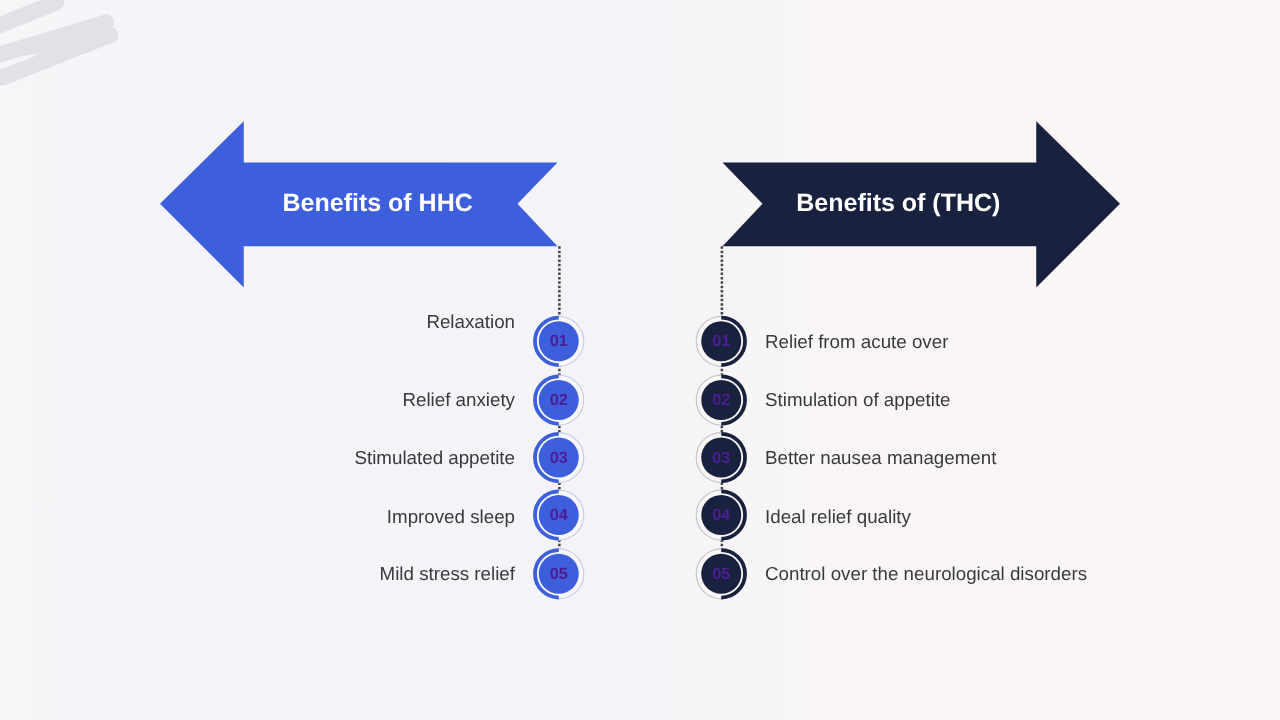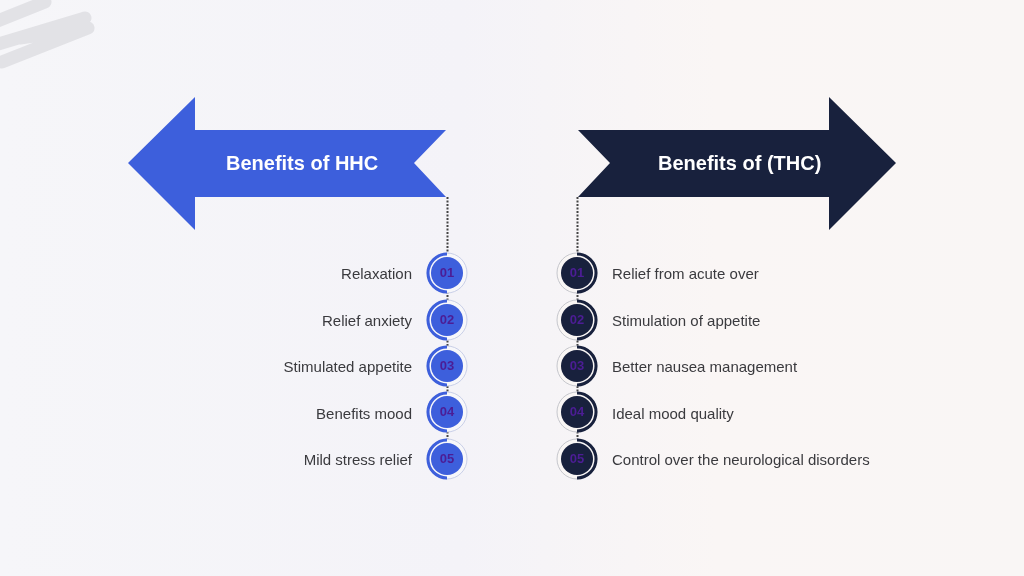--- a/index.html
+++ b/index.html
@@ -8,21 +8,21 @@
       background: linear-gradient(90deg, #f6f6f9 0%, #f4f3f8 45%, #faf6f5 70%, #f9f6f5 100%);
       font-family: "Liberation Sans", "DejaVu Sans", sans-serif;
     }
     .scribble { position: absolute; left: 0; top: 0; }
     .diagram { position: absolute; left: 0; top: 0; width: 1024px; height: 576px; }
     .arrow-title {
       position: absolute; color: #ffffff; font-weight: bold; font-size: 20px;
       top: 150px; height: 26px; line-height: 26px; white-space: nowrap;
     }
     .title-left { left: 226px; }
-    .title-right { left: 637px; margin-left: 21px; }
+    .title-right { left: 637px; }
     .item-label {
       position: absolute; font-size: 15px; color: #3a3a3e; line-height: 20px; white-space: nowrap;
     }
     .left-label { right: 612px; text-align: right; }
     .right-label { left: 612px; }
     .badge-num {
       position: absolute; width: 32px; height: 32px; line-height: 32px;
       text-align: center; color: #4c1d95; font-weight: bold; font-size: 13px;
     }
   </style>
@@ -108,24 +108,24 @@
   <div class="badge-num" style="left:431px;top:350px;">03</div>
   <div class="badge-num" style="left:431px;top:396px;">04</div>
   <div class="badge-num" style="left:431px;top:443px;">05</div>
 
   <div class="badge-num" style="left:561px;top:257px;">01</div>
   <div class="badge-num" style="left:561px;top:304px;">02</div>
   <div class="badge-num" style="left:561px;top:350px;">03</div>
   <div class="badge-num" style="left:561px;top:396px;">04</div>
   <div class="badge-num" style="left:561px;top:443px;">05</div>
 
-  <div class="item-label left-label" style="top:264px;">Relaxation</div>
+  <div class="item-label left-label" style="top:248px;">Relaxation</div>
   <div class="item-label left-label" style="top:311px;">Relief anxiety</div>
   <div class="item-label left-label" style="top:357px;">Stimulated appetite</div>
-  <div class="item-label left-label" style="top:404px;">Benefits mood</div>
+  <div class="item-label left-label" style="top:404px;">Improved sleep</div>
   <div class="item-label left-label" style="top:450px;">Mild stress relief</div>
 
   <div class="item-label right-label" style="top:264px;">Relief from acute over</div>
   <div class="item-label right-label" style="top:311px;">Stimulation of appetite</div>
   <div class="item-label right-label" style="top:357px;">Better nausea management</div>
-  <div class="item-label right-label" style="top:404px;">Ideal mood quality</div>
+  <div class="item-label right-label" style="top:404px;">Ideal relief quality</div>
   <div class="item-label right-label" style="top:450px;">Control over the neurological disorders</div>
 </div>
 
 </body></html>

